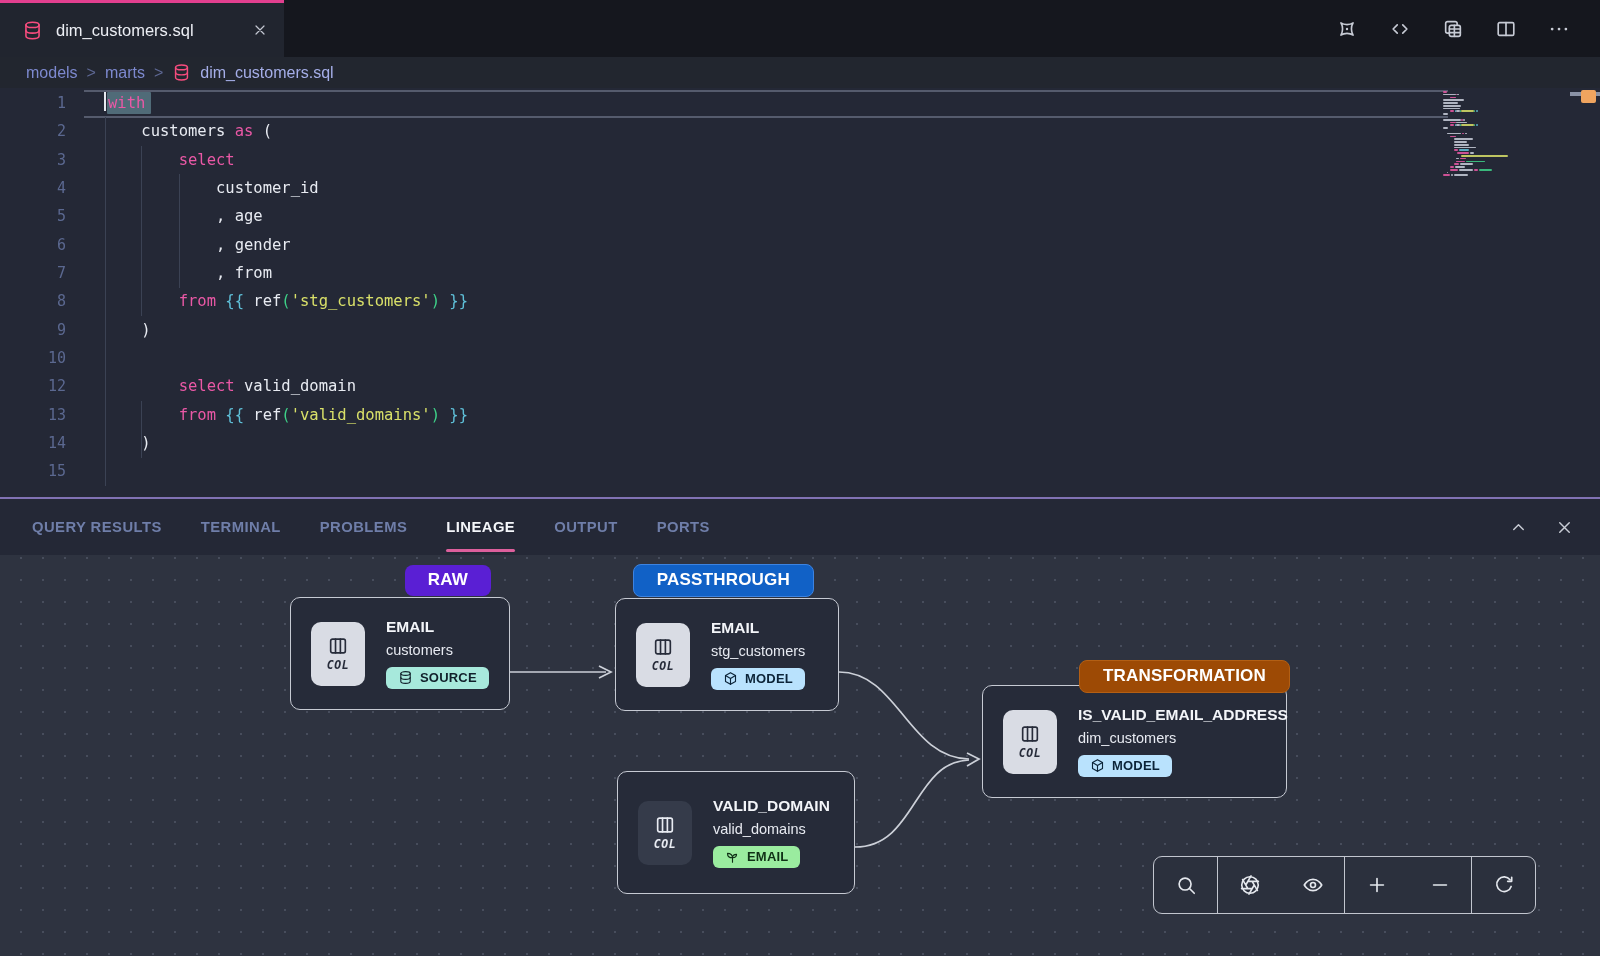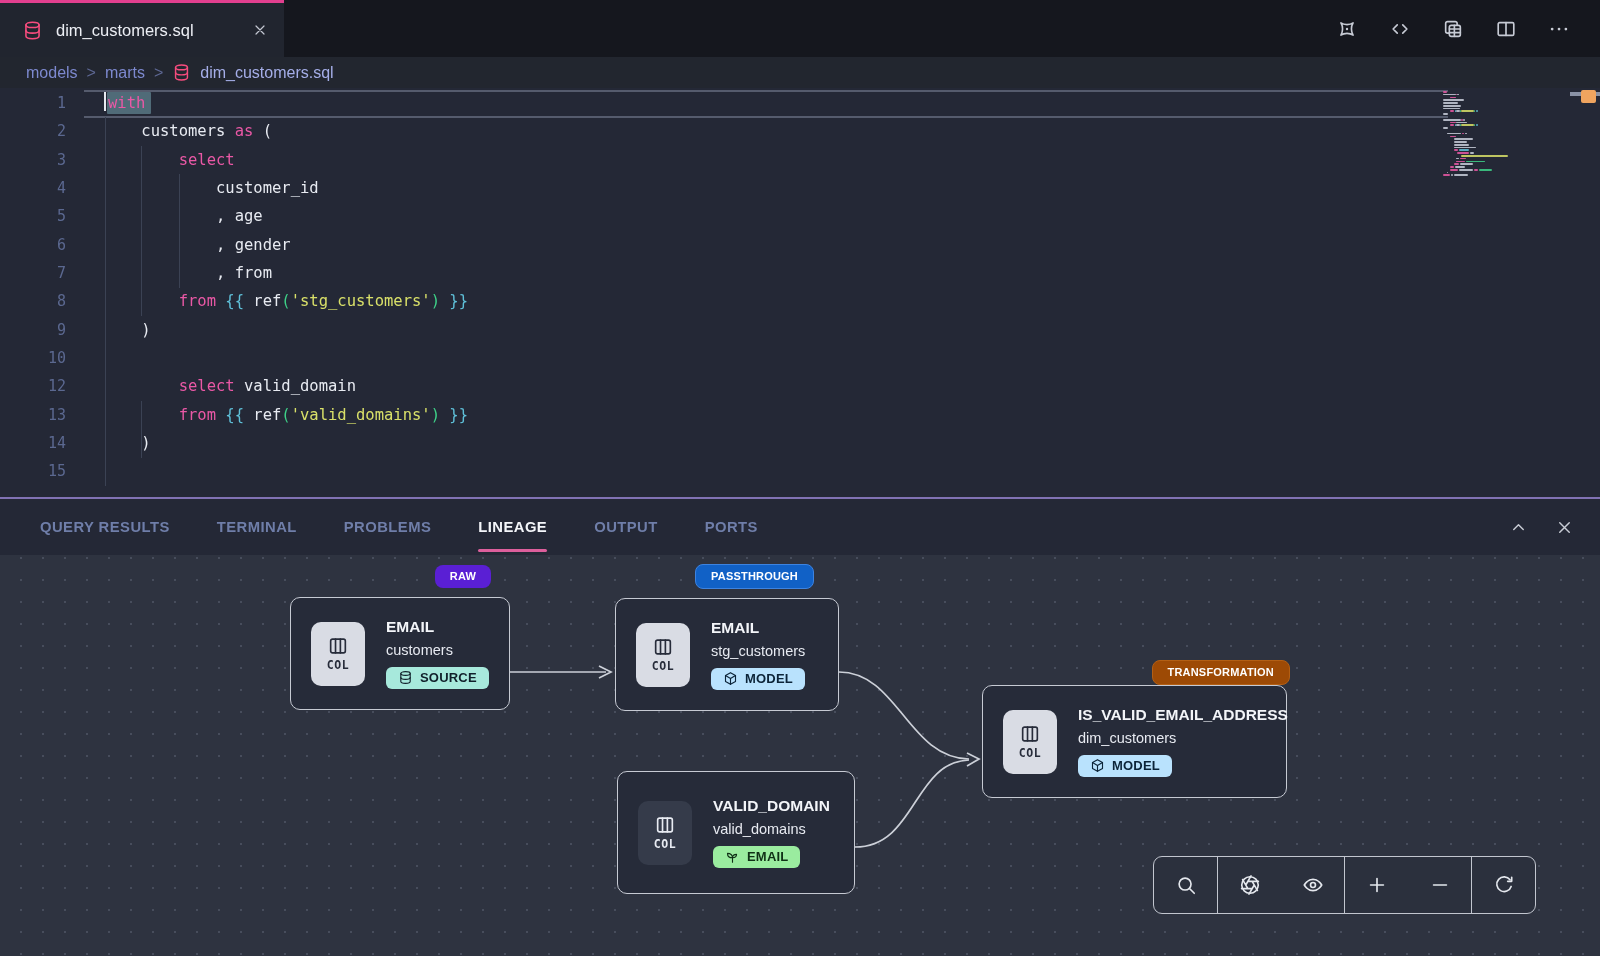--- a/index.html
+++ b/index.html
@@ -49,48 +49,48 @@
   .mseg { height:100%; border-radius:1px; opacity:.85; }
   .m-kw { background:#ea58a6; } .m-pl { background:#c9cedb; } .m-jinja { background:#5fc0d9; }
   .m-paren { background:#3ed188; } .m-str { background:#d9e069; }
   .sbar-line { position:absolute; top:4px; right:0; width:30px; height:3.5px; background:#8a92a5; }
   .sbar-mark { position:absolute; top:2px; right:4px; width:15px; height:13px; background:#efa45f; border-radius:2px; cursor:pointer; }
 
   
   .panelbar { height:58px; background:#242836; border-top:2px solid #8172b4;
               display:flex; align-items:center; padding:0 26px 0 32px; gap:39px; }
   .ptab { position:relative; height:100%; display:flex; align-items:center; font-size:14.8px;
-          font-weight:600; letter-spacing:.45px; color:#6f7ea9; cursor:pointer; white-space:nowrap;margin-left:8px; }
+          font-weight:600; letter-spacing:.45px; color:#6f7ea9; cursor:pointer; white-space:nowrap; }
   .ptab.active { color:#f4f6fa; }
   .ptab.active::after { content:""; position:absolute; left:0; right:0; bottom:3px; height:3px;
                         background:#dd5f9c; border-radius:2px; }
   .panel-actions { margin-left:auto; display:flex; align-items:center; gap:27px; color:#c9cdd6; }
   .panel-actions .icon { cursor:pointer; }
 
   
   .canvas { position:relative; height:401px; background:#2e3340;
             background-image:radial-gradient(circle, #474d5c 1.1px, transparent 1.5px);
             background-size:22px 22px; background-position:10px 14px; }
   .edges { position:absolute; left:0; top:0; pointer-events:none; }
   .edges path { stroke:#ccd0d8; stroke-width:1.7; fill:none; }
 
   .lnode { position:absolute; background:#262b39; border:1.4px solid #c6cad3; border-radius:10px;
            display:flex; align-items:center; gap:21px; padding:0 18px 0 20px; cursor:pointer; }
   .colblock { width:54px; height:64px; border-radius:10px; background:#d9dce4; color:#272c3a;
-              display:flex; flex-direction:column; align-items:center; justify-content:center; gap:1px; flex:none; }
+              display:flex; flex-direction:column; align-items:center; justify-content:center; gap:1px; flex:none;font-style:italic; }
   .colblock.dark { background:#353b4a; color:#e8ebf2; }
   .colblock span { font-size:11.5px; font-weight:700; font-family:"DejaVu Sans Mono",monospace; letter-spacing:.5px; }
   .ntitle { font-size:15.5px; font-weight:700; color:#f3f5f9; margin-bottom:6px; }
   .nsub { font-size:14.5px; color:#e7eaf1; margin-bottom:9px; }
   .nbadge { display:inline-flex; align-items:center; gap:7px; padding:3px 12px 4px; border-radius:6px;
             font-size:13px; font-weight:700; letter-spacing:.2px; }
   .badge-SOURCE { background:#a7e9dc; color:#11202b; }
   .badge-MODEL  { background:#b9e2fd; color:#0c2438; }
   .badge-SEED   { background:#9aec9f; color:#103016; }
-  .ntag { position:absolute; padding:5px 15px 6px; border-radius:8px; font-size:11px; font-weight:700;
+  .ntag { position:absolute; padding:5px 23px 6px; border-radius:8px; font-size:17px; font-weight:700;
           color:#fff; letter-spacing:.2px; white-space:nowrap; }
   .tag-RAW { background:#5a1fd4; top:-33px; right:18px; }
   .tag-PASSTHROUGH { background:#1161c6; border:1.5px solid #3d83e0; top:-35px; right:24px; }
   .tag-TRANSFORMATION { background:#9d4a05; border:1.5px solid #b35f14; top:-26px; right:-4px; }
 
   
   .ltoolbar { position:absolute; right:64px; bottom:42px; height:58px; display:flex;
               background:#2b303d; border:1.4px solid #c2c6cf; border-radius:9px; overflow:hidden; }
   .tgroup { display:flex; border-right:1.4px solid #c2c6cf; }
   .tgroup:last-child { border-right:none; }

